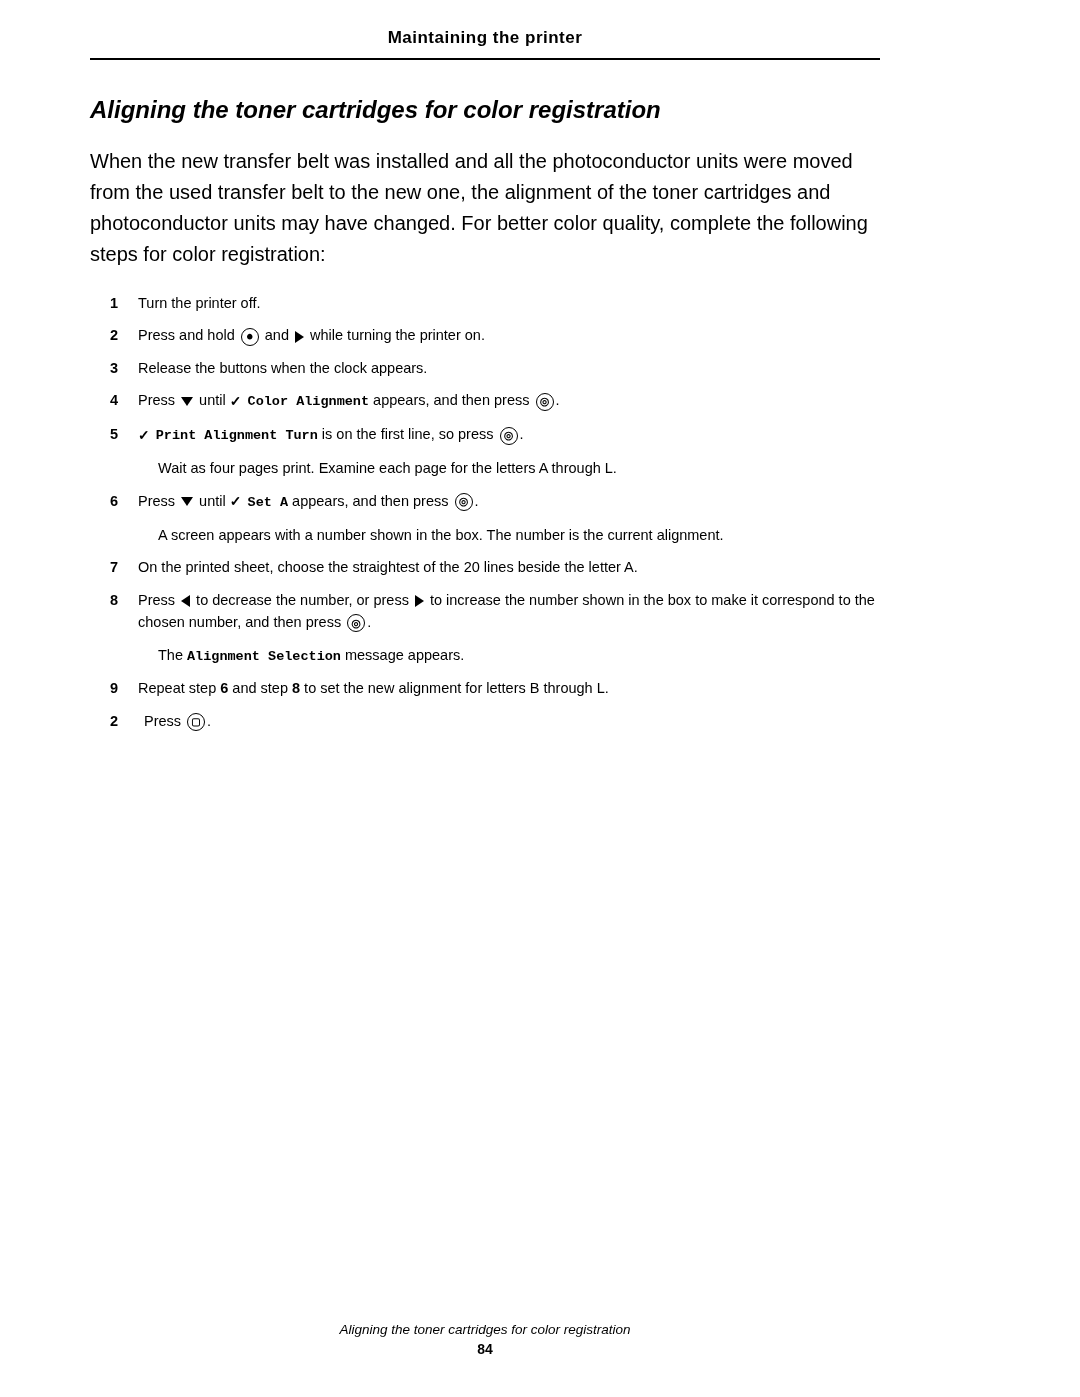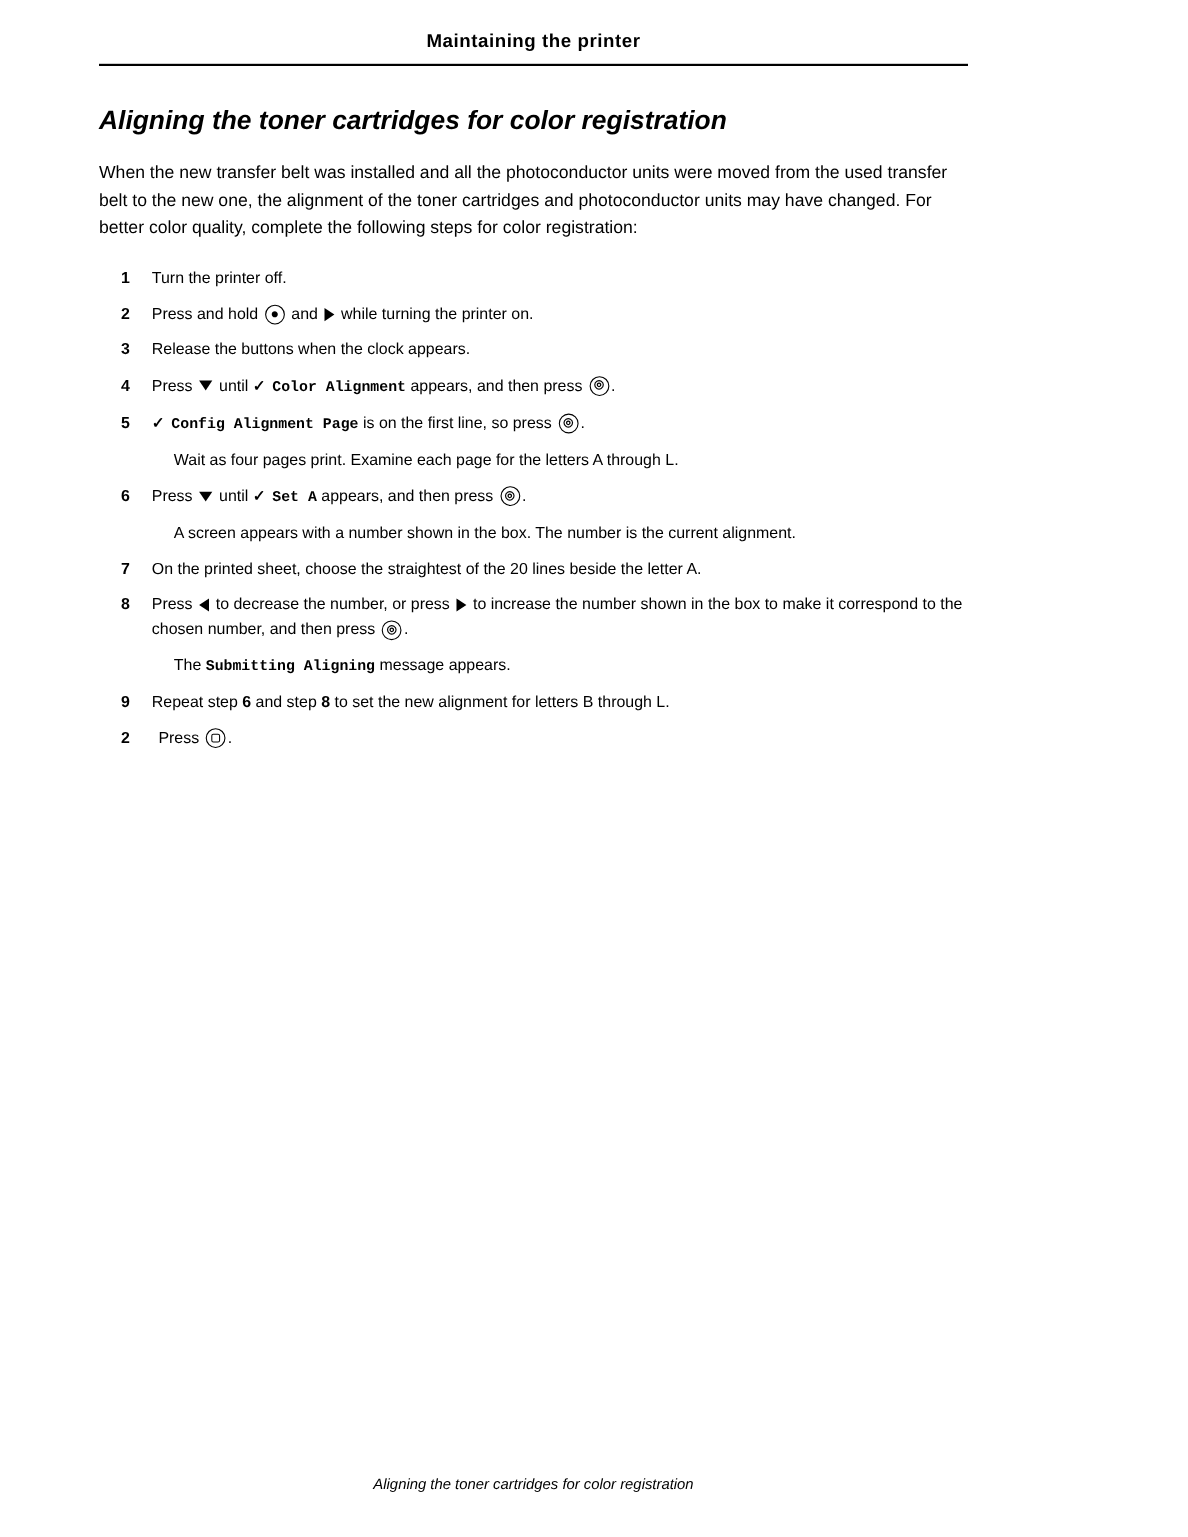--- a/index.html
+++ b/index.html
@@ -46,21 +46,21 @@
       font-family: Arial, Helvetica, sans-serif;
       font-size: 24px;
       font-weight: bold;
       font-style: italic;
       margin-bottom: 22px;
       color: #000;
     }
 
     
     .intro-para {
-      font-size: 16px;
+      font-size: 20px;
       line-height: 1.55;
       margin-bottom: 22px;
       font-family: Arial, Helvetica, sans-serif;
     }
 
     
     .steps-list {
       list-style: none;
       padding: 0;
       margin: 0;
@@ -229,21 +229,21 @@
       <span class="step-content">
         Press 
         <span class="icon-triangle-down"></span>
         until <span class="checkmark">✓</span> <span class="mono">Color Alignment</span> appears, and then press <span class="icon-circle">◎</span>.
       </span>
     </li>
 
     <li class="step-item">
       <span class="step-number bold">5</span>
       <span class="step-content">
-        <span class="checkmark">✓</span> <span class="mono">Config Alignment Page</span> is on the first line, so press <span class="icon-circle">◎</span>.
+        <span class="checkmark">✓</span> <span class="mono">Print Alignment Turn</span> is on the first line, so press <span class="icon-circle">◎</span>.
       </span>
     </li>
     <span class="step-sub">Wait as four pages print. Examine each page for the letters A through L.</span>
 
     <li class="step-item">
       <span class="step-number bold">6</span>
       <span class="step-content">
         Press 
         <span class="icon-triangle-down"></span>
         until <span class="checkmark">✓</span> <span class="mono">Set A</span> appears, and then press <span class="icon-circle">◎</span>.
@@ -255,34 +255,35 @@
       <span class="step-number bold">7</span>
       <span class="step-content">On the printed sheet, choose the straightest of the 20 lines beside the letter A.</span>
     </li>
 
     <li class="step-item">
       <span class="step-number bold">8</span>
       <span class="step-content">
         Press <span class="icon-triangle-left"></span> to decrease the number, or press <span class="icon-triangle-right"></span> to increase the number shown in the box to make it correspond to the chosen number, and then press <span class="icon-circle">◎</span>.
       </span>
     </li>
-    <span class="step-sub">The <span class="mono">Submitting Aligning</span> message appears.</span>
+    <span class="step-sub">The <span class="mono">Alignment Selection</span> message appears.</span>
 
     <li class="step-item">
       <span class="step-number bold">9</span>
       <span class="step-content">Repeat step <span class="bold">6</span> and step <span class="bold">8</span> to set the new alignment for letters B through L.</span>
     </li>
 
     <li class="step-item step-10">
       <span class="step-number bold">2</span>
       <span class="step-content">
         Press <span class="icon-circle" style="font-size:10px;">▢</span>.
       </span>
     </li>
 
 
   </ol>
 
   <div class="footer">
     <div class="footer-text">Aligning the toner cartridges for color registration</div>
+    <div class="footer-page">84</div>
   </div>
 
 </div>
 
 </body></html>

